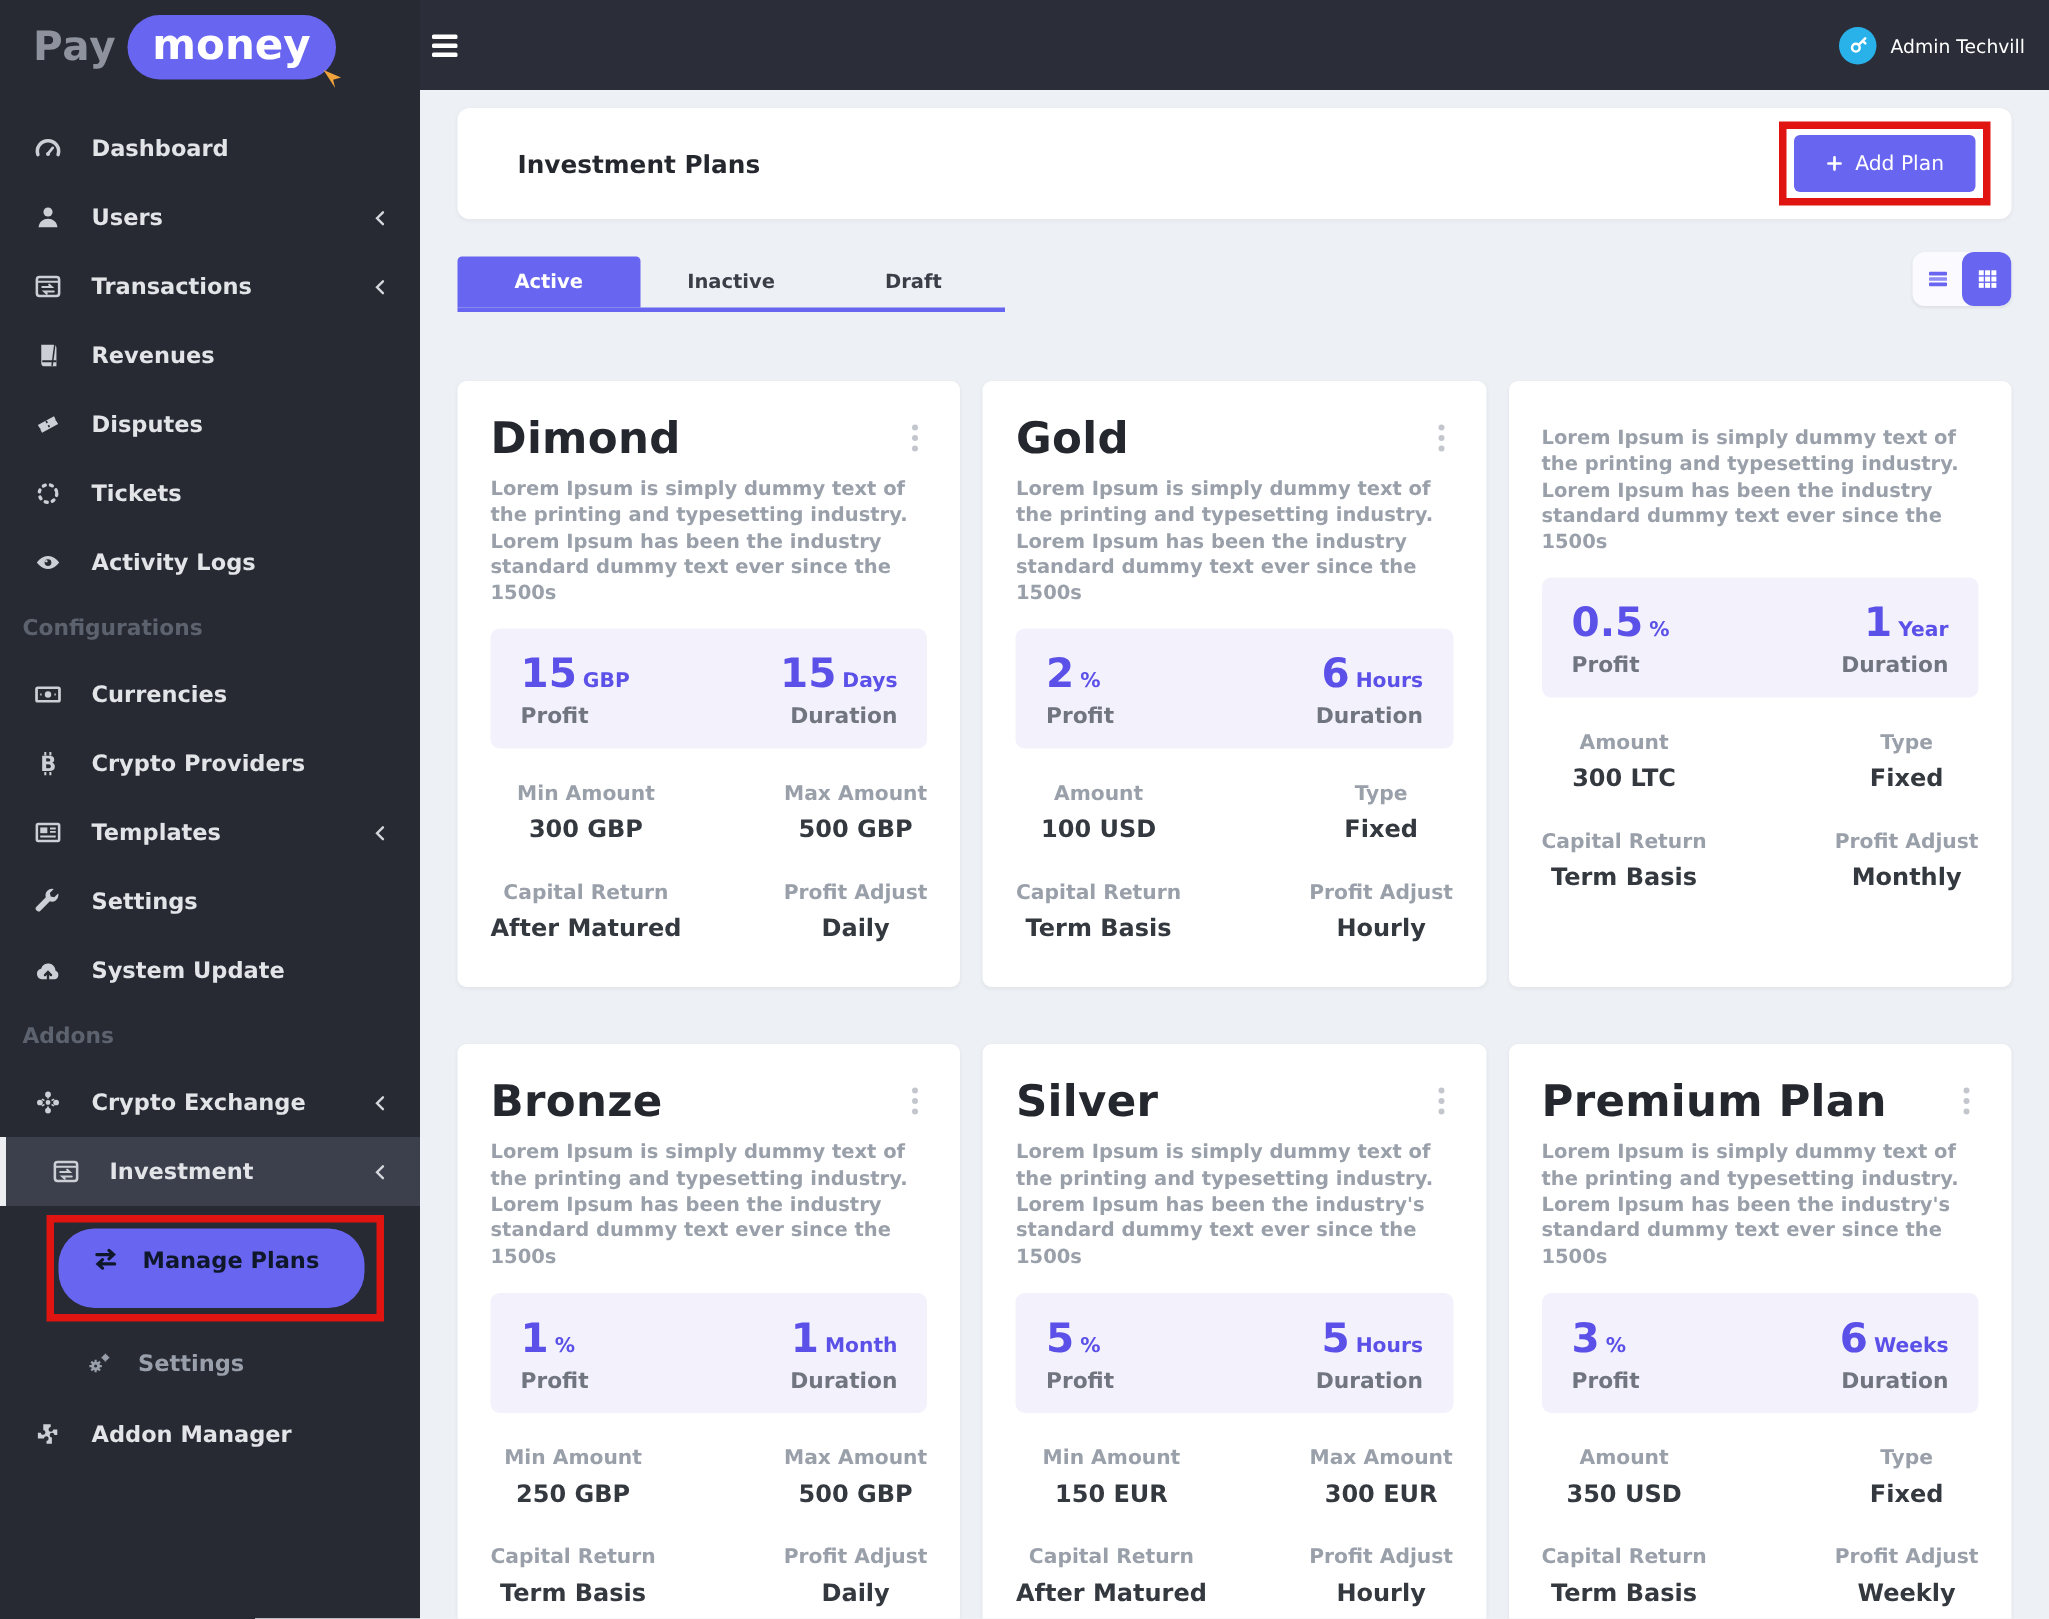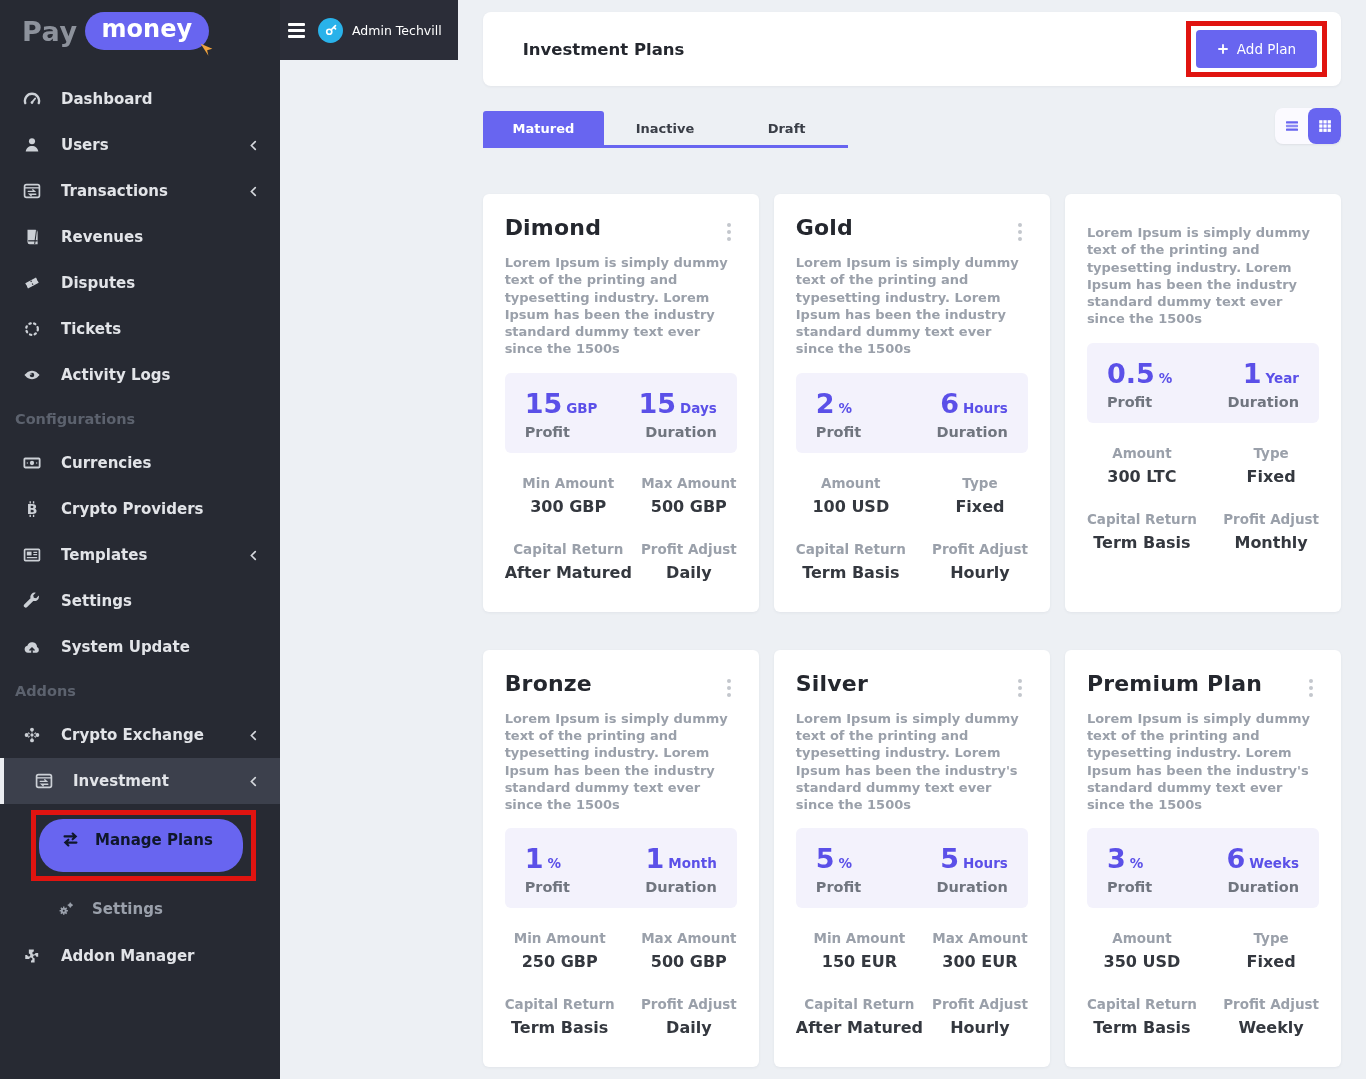--- a/index.html
+++ b/index.html
@@ -3,37 +3,37 @@
 <meta charset="utf-8">
 <style>
   * { margin:0; padding:0; box-sizing:border-box; }
   html,body { width:1366px; height:1079px; overflow:hidden; }
   body { font-family:"DejaVu Sans","Liberation Sans",sans-serif; background:#edf0f4; display:flex; }
 
   
   .sidebar { width:280px; height:1079px; background:#272a33; flex-shrink:0; overflow:hidden; }
   .logo-row { height:62px; display:flex; align-items:center; padding-left:22px; }
   .logo-pay { font-size:27px; font-weight:bold; color:#8d929c; letter-spacing:.5px; }
-  .logo-pill { position:relative; margin-left:7px; background:var(--accent); color:#fff; font-size:24px; font-weight:bold; padding:3px 17px 7px; border-radius:24px; }
+  .logo-pill { position:relative; margin-left:7px; background:var(--accent); color:#fff; font-size:28px; font-weight:bold; padding:3px 17px 7px; border-radius:24px; }
   .logo-cursor { position:absolute; right:-6px; bottom:-8px; }
 
   .nav { margin-top:14px; }
   .nav-item { height:46px; display:flex; align-items:center; padding:0 20px 0 22px; color:#e2e4e8; font-size:15px; font-weight:bold; cursor:pointer; position:relative; }
   .nav-item .ico { width:20px; display:flex; justify-content:center; margin-right:19px; color:#ccd0d6; flex-shrink:0; }
   .nav-item .chev { margin-left:auto; color:#d4d7dc; display:flex; }
   .nav-item.active-parent { background:#3c404c; border-left:4px solid #eceef2; padding-left:30px; }
   .nav-section { height:42px; display:flex; align-items:center; padding-left:15px; color:#5c626e; font-size:14.5px; font-weight:bold; }
   .nav-sub { height:48px; display:flex; align-items:center; padding-left:56px; color:#9aa0ab; font-size:15px; font-weight:bold; cursor:pointer; }
   .nav-sub .ico { width:20px; display:flex; justify-content:center; margin-right:16px; color:#9aa0ab; }
   .pill-wrap { margin:6px 0 4px 31px; display:inline-block; border:5px solid #e01410; padding:4px 8px 4px 3px; }
   .pill-btn { display:flex; align-items:center; background:var(--accent); border-radius:24px; padding:11px 30px 23px 22px; color:#0f172a; font-size:15px; font-weight:bold; cursor:pointer; }
   .pill-btn .ico { margin-right:15px; display:flex; }
 
   
-  .main { flex:1; display:flex; flex-direction:row; height:1079px; }
+  .main { flex:1; display:flex; flex-direction:column; height:1079px; }
   .topbar { height:60px; background:#2b2d38; display:flex; align-items:center; justify-content:space-between; padding:0 16px 0 8px; flex-shrink:0; }
   .hamburger { width:30px; height:26px; display:flex; flex-direction:column; justify-content:center; gap:3px; cursor:pointer; }
   .hamburger span { display:block; width:17px; height:3px; background:#fff; border-radius:1px; }
   .user-chip { display:flex; align-items:center; gap:9px; cursor:pointer; }
   .avatar { width:25px; height:25px; border-radius:50%; background:#29b2ea; display:flex; align-items:center; justify-content:center; }
   .user-name { color:#ffffff; font-size:12.5px; }
 
   .content { flex:1; padding:12px 25px 0; }
 
   .page-head { background:#fff; border-radius:8px; height:74px; display:flex; align-items:center; justify-content:space-between; padding:0 14px 0 40px; box-shadow:0 1px 3px rgba(40,45,60,.05); }
@@ -45,21 +45,21 @@
   .tabs { display:flex; border-bottom:3px solid var(--accent); width:365px; }
   .tab { width:121.6px; height:34px; display:flex; align-items:center; justify-content:center; font-size:13px; font-weight:bold; color:#3a3e47; cursor:pointer; }
   .tab.active { background:var(--accent); color:#fff; border-radius:3px 3px 0 0; }
   .view-toggle { display:flex; background:#fbfaff; border-radius:8px; overflow:hidden; box-shadow:0 1px 2px rgba(40,45,60,.08); margin-bottom:4px; }
   .vt-btn { width:33px; height:36px; display:flex; align-items:center; justify-content:center; cursor:pointer; }
   .vt-btn.active { background:var(--accent); border-radius:8px; }
 
   .cards { margin-top:46px; display:grid; grid-template-columns:repeat(3, 1fr); column-gap:15px; row-gap:38px; }
   .card { background:#fff; border-radius:6px; padding:21px 22px 30px; box-shadow:0 1px 3px rgba(40,45,60,.06); }
   .card-top { display:flex; justify-content:space-between; align-items:flex-start; }
-  .card-title { font-size:22px; font-weight:bold; color:#24272e; letter-spacing:.2px; }
+  .card-title { font-size:29px; font-weight:bold; color:#24272e; letter-spacing:.2px; }
   .kebab { padding:4px 6px; cursor:pointer; display:flex; flex-direction:column; gap:3px; margin-top:4px; }
   .kebab i { width:4px; height:4px; border-radius:50%; background:#c3c7cd; }
   .card-desc { margin-top:9px; font-size:13px; line-height:1.33; color:#9aa0aa; font-weight:600; }
   .metric { margin-top:15px; background:#f3f2fc; border-radius:6px; padding:15px 20px 13px; display:flex; justify-content:space-between; }
   .metric .m-right { text-align:right; }
   .m-num { font-size:27px; font-weight:bold; color:#5b50e8; }
   .m-unit { font-size:13.5px; font-weight:bold; color:#5b50e8; margin-left:4px;margin-top:41px; }
   .m-label { font-size:14.5px; color:#70757f; margin-top:5px; font-weight:600; }
   .fields { margin-top:22px; display:grid; grid-template-columns:auto auto; row-gap:25px; justify-content:space-between; }
   .field { text-align:center; }
@@ -295,21 +295,21 @@
                 <path d="M8 2.6v10.8M2.6 8h10.8" stroke="#fff" stroke-width="2.4" stroke-linecap="round"></path>
               </svg>
           </span>
           <span>Add Plan</span>
         </button>
       </div>
     </div>
 
     <div class="tabs-row">
       <div class="tabs" id="tabs">
-          <div class="tab active">Matured</div>
+          <div class="tab active">Active</div>
           <div class="tab">Inactive</div>
           <div class="tab">Draft</div>
         </div>
       <div class="view-toggle">
         <div class="vt-btn">
           <svg width="16" height="16" viewBox="0 0 16 16">
               <g fill="#6865f0">
                 <rect x="2" y="3.2" width="12" height="2.4" rx="0.6"></rect>
                 <rect x="2" y="6.8" width="12" height="2.4" rx="0.6" opacity="0.75"></rect>
                 <rect x="2" y="10.4" width="12" height="2.4" rx="0.6"></rect>

